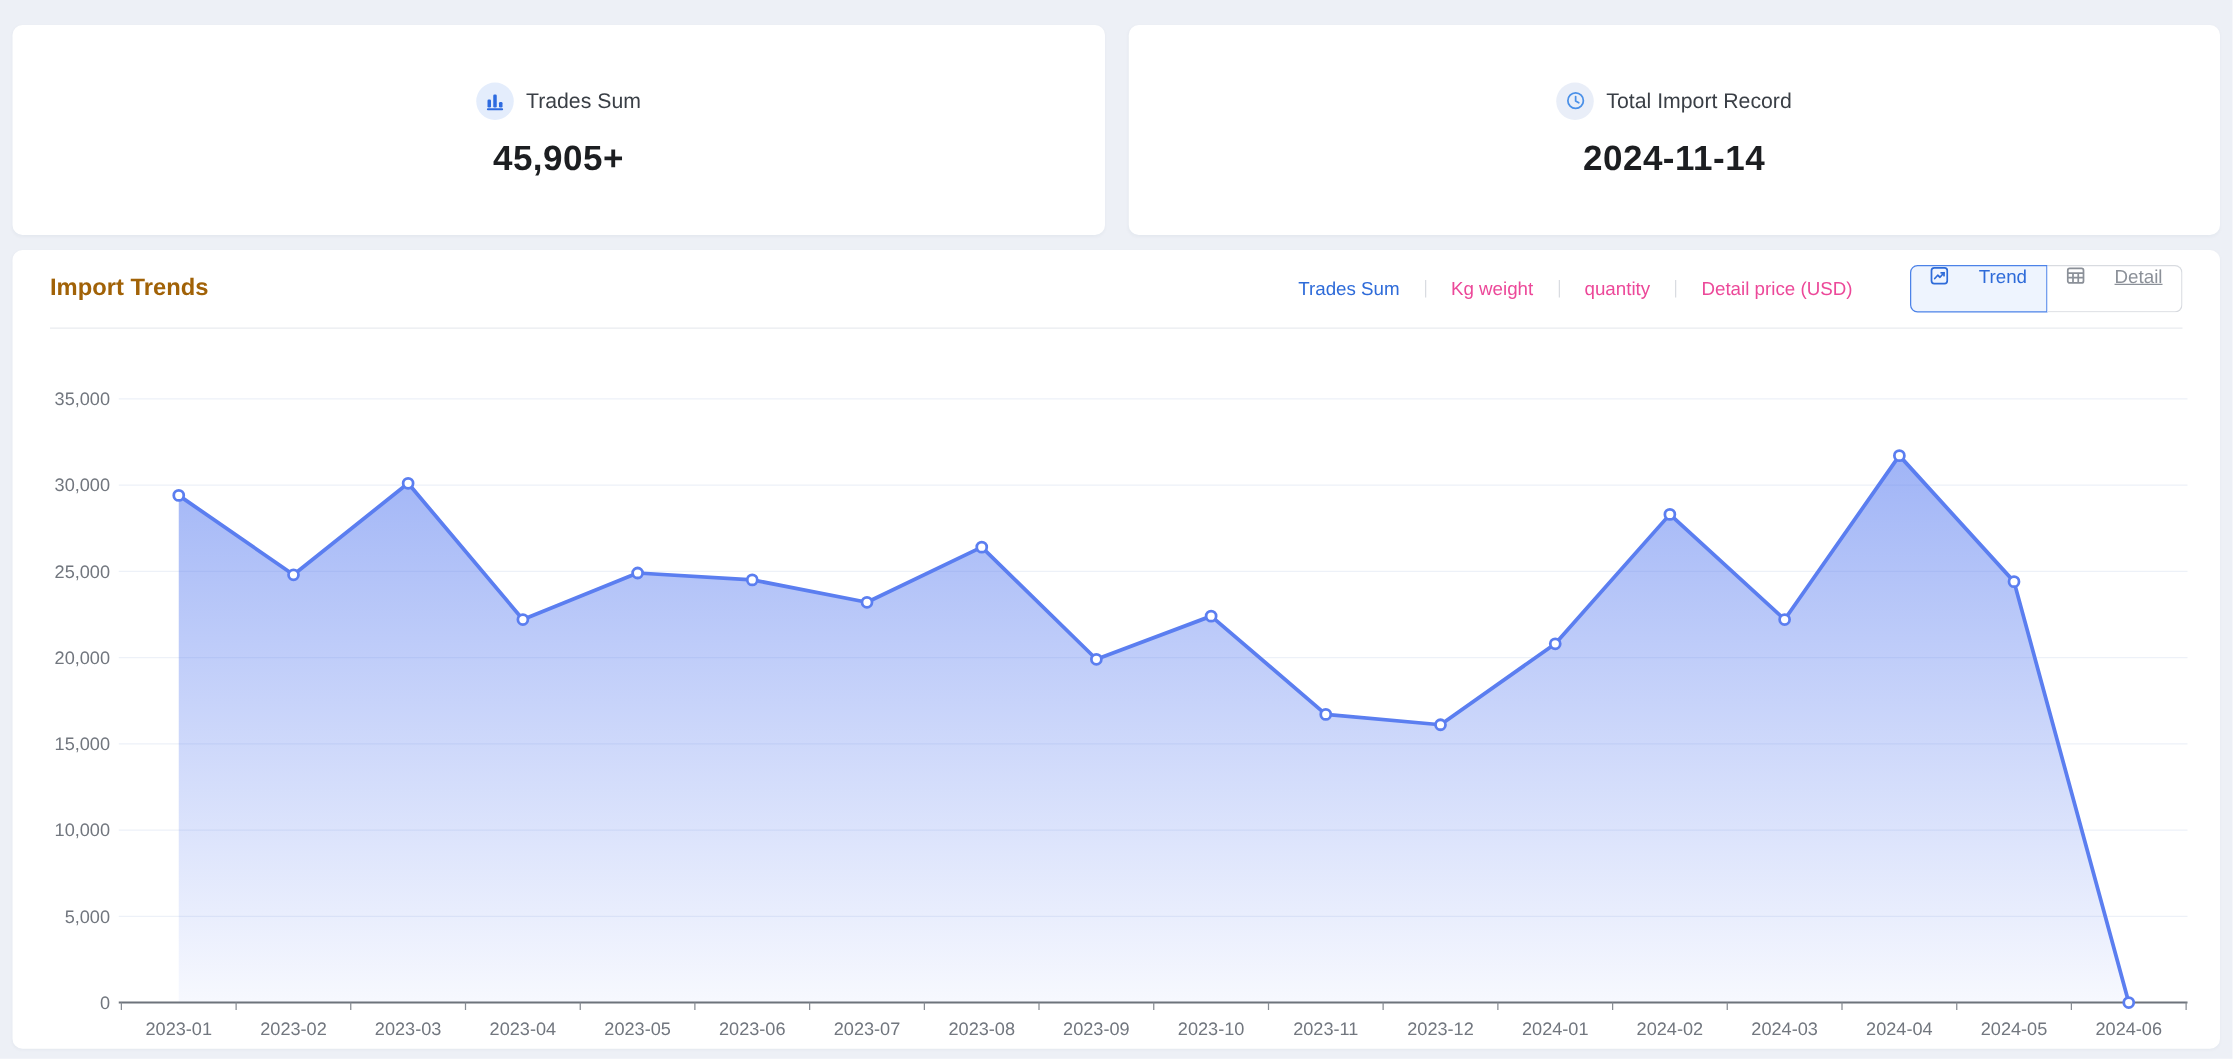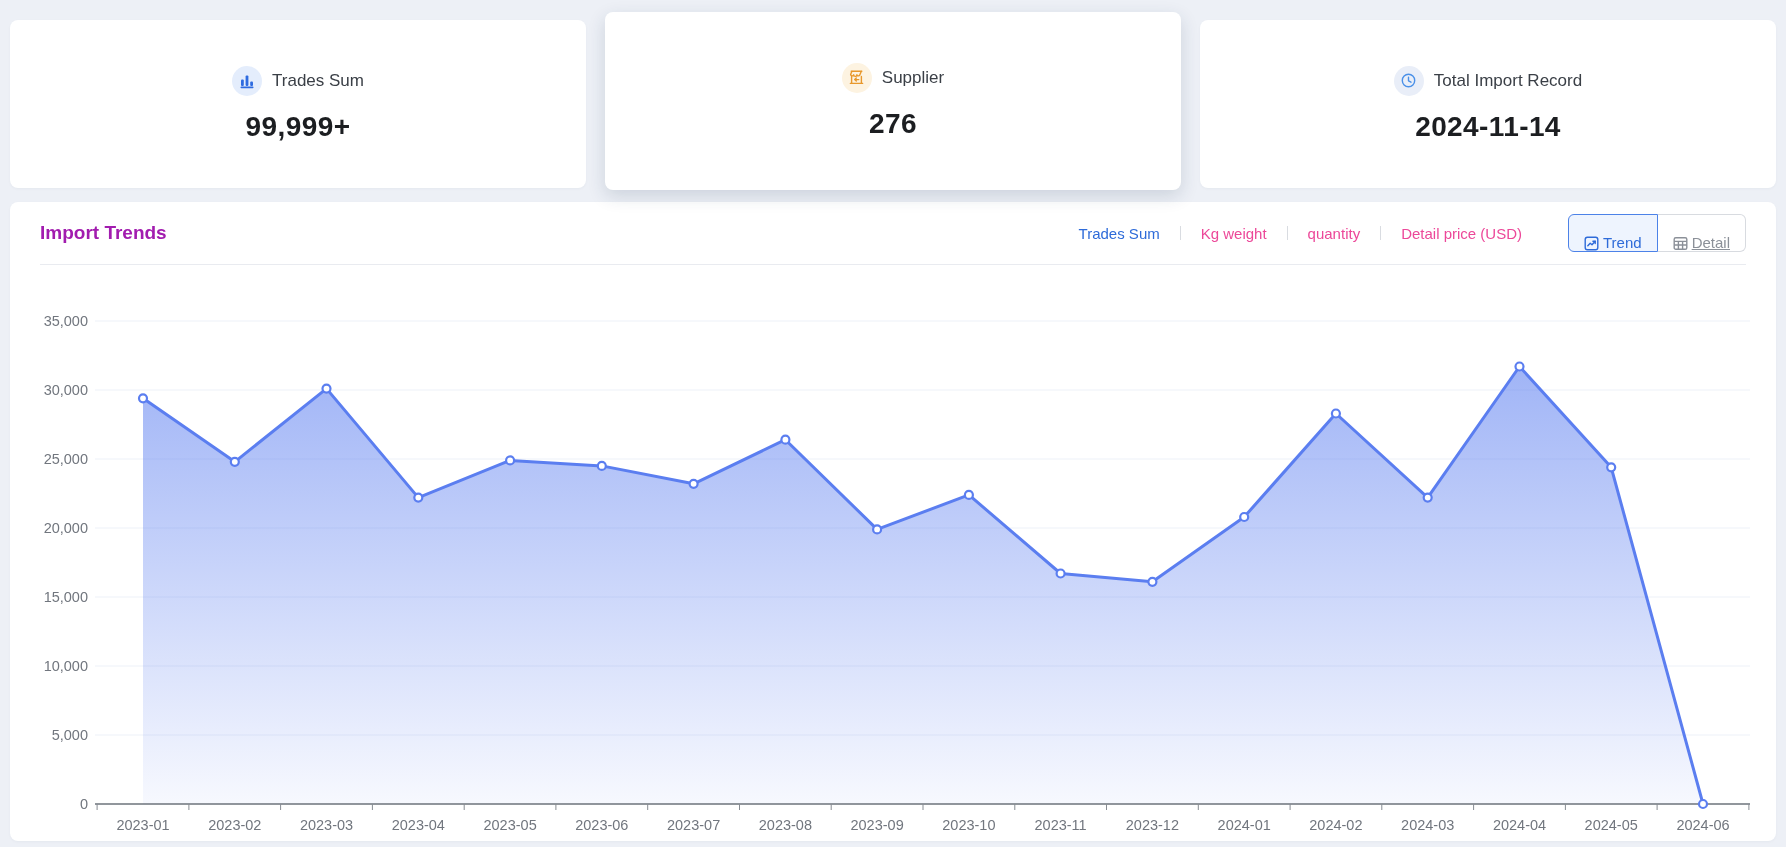--- a/index.html
+++ b/index.html
@@ -19,28 +19,28 @@
   .stat-card.active{margin-top:-8px;height:178px;box-shadow:0 6px 18px rgba(31,56,88,.16);}
   .stat-head{display:flex;align-items:center;gap:10px;font-size:17px;color:#3a3f46;}
   .icon-circle{width:30px;height:30px;border-radius:50%;display:flex;align-items:center;justify-content:center;flex:0 0 auto;}
   .icon-blue{background:#e4edfc;}
   .icon-orange{background:#fdf3e1;}
   .icon-gray{background:#e9eef8;}
   .stat-value{font-size:28px;font-weight:600;color:#1c1e21;letter-spacing:.4px;}
 
   .chart-card{margin:12px 10px 0;background:#fff;border-radius:8px;height:639px;box-shadow:0 1px 3px rgba(20,40,80,.04);}
   .chart-header{margin:0 30px;height:62px;display:flex;align-items:center;border-bottom:1px solid #e9ebf0;}
-  .chart-title{font-size:19px;font-weight:700;color:#a21caf;margin:0;}
+  .chart-title{font-size:19px;font-weight:700;color:#a16207;margin:0;}
   .metric-tabs{margin-left:auto;display:flex;align-items:center;}
   .metric-tab{font-size:15px;color:#ec4899;padding:0 20px;cursor:pointer;white-space:nowrap;}
   .metric-tab.active{color:#2e6bd9;}
   .tab-sep{width:1px;height:14px;background:#d9dce1;}
   .view-toggle{display:flex;margin-left:26px;}
   .view-btn{
-    height:38px;display:flex;align-items:flex-end;gap:4px;padding:0 15px;
+    height:38px;display:flex;align-items:flex-start;gap:24px;padding:0 15px;
     font-size:15px;border:1px solid #d8dbe0;background:#fff;color:#8b9098;cursor:pointer;
     box-sizing:border-box;
   }
   .view-btn.first{border-radius:6px 0 0 6px;}
   .view-btn.last{border-radius:0 6px 6px 0;border-left:none;text-decoration:underline;}
   .view-btn.active{background:#eef4fe;border:1px solid #4c82e8;color:#2e6bd9;}
   .view-btn .vicon{display:flex;}
   .chart-body{width:1766px;height:578px;}
   .chart-body svg{display:block;}
 </style>
@@ -54,38 +54,23 @@
       <span class="icon-circle icon-blue">
         <svg width="16" height="16" viewBox="0 0 16 16">
           <rect x="2" y="6.5" width="2.8" height="6.5" rx="1" fill="#2e6be0"></rect>
           <rect x="6.6" y="2.5" width="2.8" height="10.5" rx="1" fill="#2e6be0"></rect>
           <rect x="11.2" y="8.5" width="2.8" height="4.5" rx="1" fill="#2e6be0"></rect>
           <rect x="1.5" y="13.6" width="13" height="1.6" rx="0.8" fill="#2e6be0"></rect>
         </svg>
       </span>
       <span>Trades Sum</span>
     </div>
-    <div class="stat-value">99,999+</div>
-  </div>
-
-  <div class="stat-card active">
-    <div class="stat-head">
-      <span class="icon-circle icon-orange">
-        <svg width="17" height="17" viewBox="0 0 17 17" fill="none" stroke="#e8982c" stroke-width="1.4" stroke-linecap="round" stroke-linejoin="round">
-          <path d="M3.2 2.2 h10.6"></path>
-          <path d="M3.8 2.4 L2.6 5.4 a1.6 1.6 0 0 0 3.1 0.4 a1.6 1.6 0 0 0 3.2 0 a1.6 1.6 0 0 0 3.1 -0.4 L13.2 2.4"></path>
-          <path d="M3.6 7.4 V14.2 M13.4 7.4 V14.2"></path>
-          <path d="M2.4 14.4 h12.2"></path>
-          <path d="M10.8 10.6 h-4 m1.5 -1.5 l-1.6 1.5 l1.6 1.5"></path>
-        </svg>
-      </span>
-      <span>Supplier</span>
-    </div>
-    <div class="stat-value">276</div>
-  </div>
+    <div class="stat-value">45,905+</div>
+  </div>
+
 
   <div class="stat-card">
     <div class="stat-head">
       <span class="icon-circle icon-gray">
         <svg width="17" height="17" viewBox="0 0 17 17" fill="none" stroke="#4a90e8" stroke-width="1.4" stroke-linecap="round" stroke-linejoin="round">
           <circle cx="8.5" cy="8.5" r="6.2"></circle>
           <path d="M8.5 5.2 V8.8 L11 10.2"></path>
         </svg>
       </span>
       <span>Total Import Record</span>

